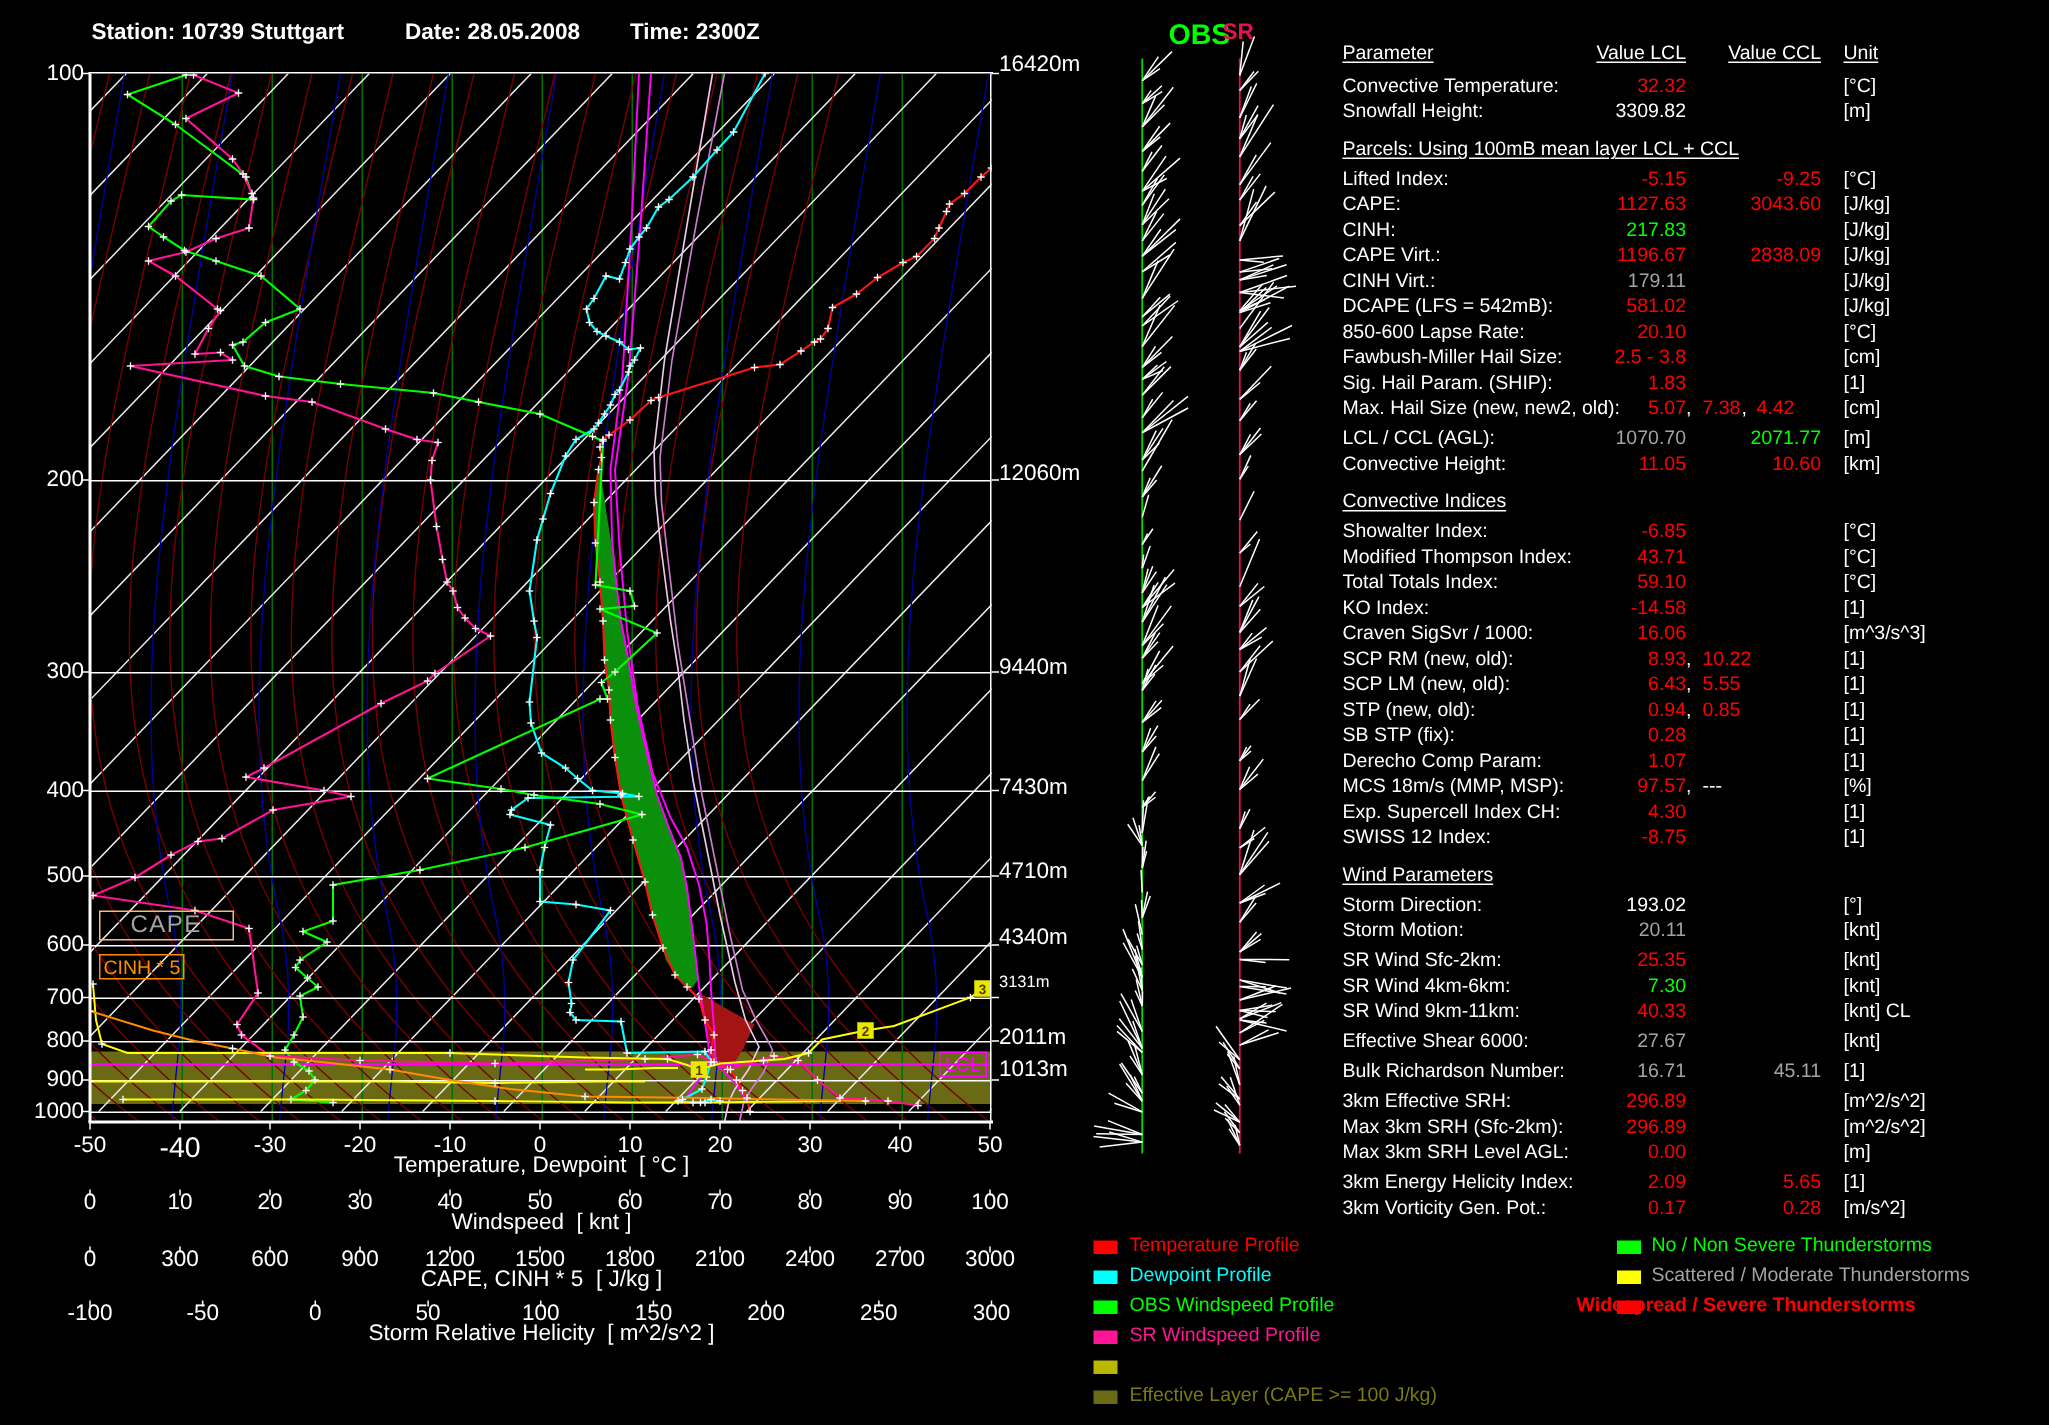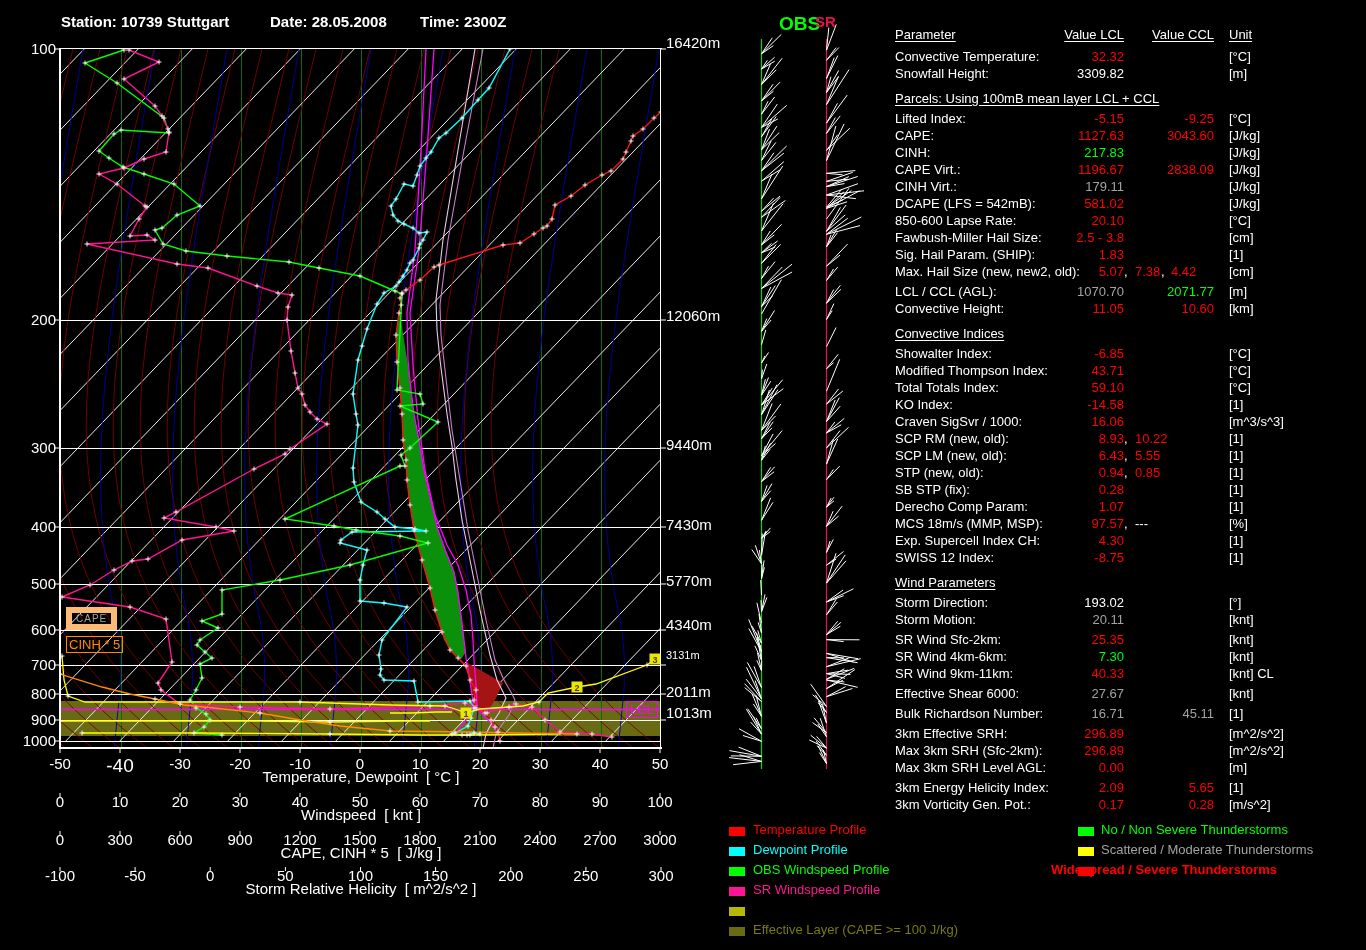--- a/index.html
+++ b/index.html
@@ -997,21 +997,21 @@
 <div class="ab w" style="left:-144px;top:575px;width:200px;text-align:right;font-size:15px">500</div>
 <div class="ab w" style="left:-144px;top:621px;width:200px;text-align:right;font-size:15px">600</div>
 <div class="ab w" style="left:-144px;top:656px;width:200px;text-align:right;font-size:15px">700</div>
 <div class="ab w" style="left:-144px;top:685px;width:200px;text-align:right;font-size:15px">800</div>
 <div class="ab w" style="left:-144px;top:711px;width:200px;text-align:right;font-size:15px">900</div>
 <div class="ab w" style="left:-144px;top:732px;width:200px;text-align:right;font-size:15px">1000</div>
 <div class="ab w" style="left:666px;top:34px;font-size:15px">16420m</div>
 <div class="ab w" style="left:666px;top:307px;font-size:15px">12060m</div>
 <div class="ab w" style="left:666px;top:436px;font-size:15px">9440m</div>
 <div class="ab w" style="left:666px;top:516px;font-size:15px">7430m</div>
-<div class="ab w" style="left:666px;top:572px;font-size:15px">5770m</div>
+<div class="ab w" style="left:666px;top:572px;font-size:15px">4710m</div>
 <div class="ab w" style="left:666px;top:616px;font-size:15px">4340m</div>
 <div class="ab w" style="left:666px;top:649px;font-size:11px">3131m</div>
 <div class="ab w" style="left:666px;top:683px;font-size:15px">2011m</div>
 <div class="ab w" style="left:666px;top:704px;font-size:15px">1013m</div>
 <div class="ab w" style="left:60px;top:755px;transform:translateX(-50%);font-size:15px">-50</div>
 <div class="ab w" style="left:120px;top:755px;transform:translateX(-50%);font-size:19px">-40</div>
 <div class="ab w" style="left:180px;top:755px;transform:translateX(-50%);font-size:15px">-30</div>
 <div class="ab w" style="left:240px;top:755px;transform:translateX(-50%);font-size:15px">-20</div>
 <div class="ab w" style="left:300px;top:755px;transform:translateX(-50%);font-size:15px">-10</div>
 <div class="ab w" style="left:360px;top:755px;transform:translateX(-50%);font-size:15px">0</div>
@@ -1048,21 +1048,21 @@
 <div class="ab w" style="left:60.0px;top:867px;transform:translateX(-50%);font-size:15px">-100</div>
 <div class="ab w" style="left:135.125px;top:867px;transform:translateX(-50%);font-size:15px">-50</div>
 <div class="ab w" style="left:210.25px;top:867px;transform:translateX(-50%);font-size:15px">0</div>
 <div class="ab w" style="left:285.375px;top:867px;transform:translateX(-50%);font-size:15px">50</div>
 <div class="ab w" style="left:360.5px;top:867px;transform:translateX(-50%);font-size:15px">100</div>
 <div class="ab w" style="left:435.625px;top:867px;transform:translateX(-50%);font-size:15px">150</div>
 <div class="ab w" style="left:510.75px;top:867px;transform:translateX(-50%);font-size:15px">200</div>
 <div class="ab w" style="left:585.875px;top:867px;transform:translateX(-50%);font-size:15px">250</div>
 <div class="ab w" style="left:661.0px;top:867px;transform:translateX(-50%);font-size:15px">300</div>
 <div class="ab w" style="left:361px;top:880px;transform:translateX(-50%);font-size:15px">Storm Relative Helicity&nbsp; [ m^2/s^2 ]</div>
-<div class="ab yl" style="left:66px;top:607px;border:6px solid #fdba74;padding:0 4px;font-size:10px;letter-spacing:1px">CAPE</div>
+<div class="ab yl" style="left:66px;top:607px;border:1px solid #fdba74;padding:0 20px;font-size:16px;letter-spacing:1px">CAPE</div>
 <div class="ab or" style="left:66px;top:636px;border:1px solid #ff8c00;padding:0 2px;font-size:13px">CINH * 5</div>
 <div class="ab mg" style="left:626px;top:701px;border:1px solid #ff00ff;padding:0 3px;font-size:13px">LCL</div>
 <div class="ab gr" style="left:779px;top:13px;font-size:19px;font-weight:bold">OBS</div>
 <div class="ab cr" style="left:815px;top:13px;font-size:15px;font-weight:bold">SR</div>
 <div class="row" style="top:27px">
     <span class="p w"><u>Parameter</u></span>
     <span class="u w"><u>Unit</u></span>
     <span class="v1 w"><u>Value LCL</u></span>
     <span class="v2 w"><u>Value CCL</u></span>
   </div>

